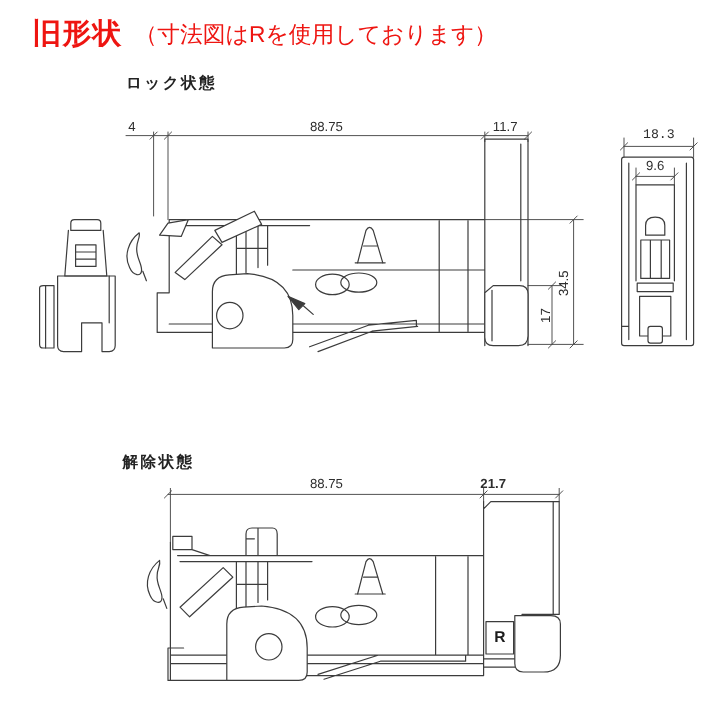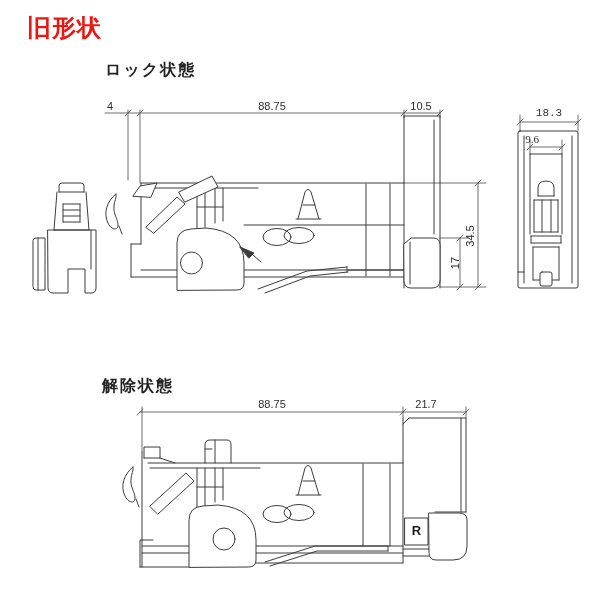--- a/index.html
+++ b/index.html
@@ -9,34 +9,34 @@
   }
   html,body{margin:0;padding:0;background:#fff;}
   .canvas{
     position:relative;width:600px;height:600px;background:#ffffff;overflow:hidden;
     font-family:"Liberation Sans",sans-serif;
   }
   .drawing-svg{position:absolute;left:0;top:0;}
   .abs{position:absolute;white-space:nowrap;}
   .title-main{left:27px;top:12px;font-size:24px;font-weight:bold;color:var(--red);letter-spacing:1px;}
   .title-paren{left:112px;top:16px;font-size:19px;color:var(--red);}
-  .state-label{font-size:16px;font-weight:bold;color:var(--txt);letter-spacing:2px;}
+  .state-label{font-size:13px;font-weight:bold;color:var(--txt);letter-spacing:2px;}
   .lock-label{left:105px;top:60px;}
   .release-label{left:102px;top:376px;font-family:Liberation Mono, monospace;}
   .dim{position:absolute;font-size:11px;color:#2e2e2e;text-align:center;line-height:14px;}
   .rot{transform:rotate(-90deg);transform-origin:center;height:14px;}
   .d1-4{left:98px;top:99px;width:24px;}
   .d1-8875{left:247px;top:99px;width:50px;}
   .d1-117{left:401px;top:99px;width:40px;}
   .sv-183{left:529px;top:106px;width:40px;font-family:Liberation Mono, monospace;}
-  .sv-96{left:512px;top:132px;width:40px;font-family:Liberation Serif, serif;}
+  .sv-96{left:526px;top:132px;width:40px;}
   .d1-345{left:450px;top:229px;width:40px;}
   .d1-17{left:440px;top:256px;width:30px;}
   .d2-8875{left:247px;top:397px;width:50px;}
-  .d2-217{left:404px;top:397px;width:44px;}
+  .d2-217{left:389px;top:397px;width:44px;font-weight:bold;}
   .r-mark{left:405px;top:523px;width:23px;font-size:13px;font-weight:bold;color:#1c1c1c;}
 </style>
 </head>
 <body>
 
 <div class="canvas">
 
   <svg class="drawing-svg" width="600" height="600" viewBox="0 0 600 600" fill="none" stroke="#3c3c3c" stroke-width="1" stroke-linecap="round" stroke-linejoin="round">
 
     <g>
@@ -120,27 +120,28 @@
         <circle cx="224" cy="539" r="11"></circle>
         <ellipse cx="277" cy="514" rx="14" ry="8.5"></ellipse>
         <ellipse cx="299" cy="512.5" rx="15" ry="8"></ellipse>
         <path fill="#fff" d="M429,513 H459 Q467,513 467,520 V546 Q467,560 453,560 H436 Q429,560 429,553 Z"></path>
         <rect x="405" y="518" width="23" height="27" fill="#fff"></rect>
       </g>
     </g>
   </svg>
 
   <span class="abs title-main">旧形状</span>
+  <span class="abs title-paren">（寸法図はRを使用しております）</span>
 
   <span class="abs state-label lock-label">ロック状態</span>
   <span class="abs state-label release-label">解除状態</span>
 
   <span class="dim d1-4">4</span>
   <span class="dim d1-8875">88.75</span>
-  <span class="dim d1-117">10.5</span>
+  <span class="dim d1-117">11.7</span>
   <span class="dim rot d1-345">34.5</span>
   <span class="dim rot d1-17">17</span>
 
   <span class="dim sv-183">18.3</span>
   <span class="dim sv-96">9.6</span>
 
   <span class="dim d2-8875">88.75</span>
   <span class="dim d2-217">21.7</span>
 
   <span class="abs r-mark" style="text-align:center;">R</span>

